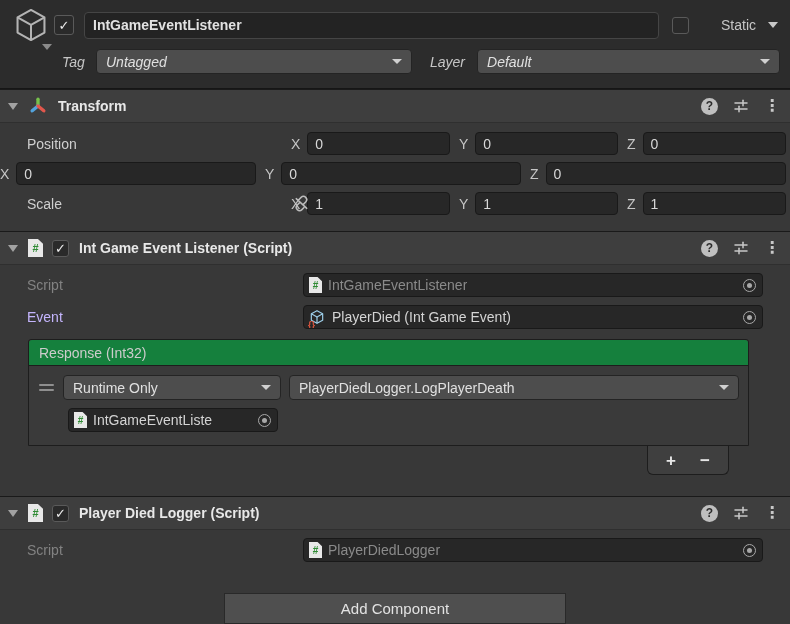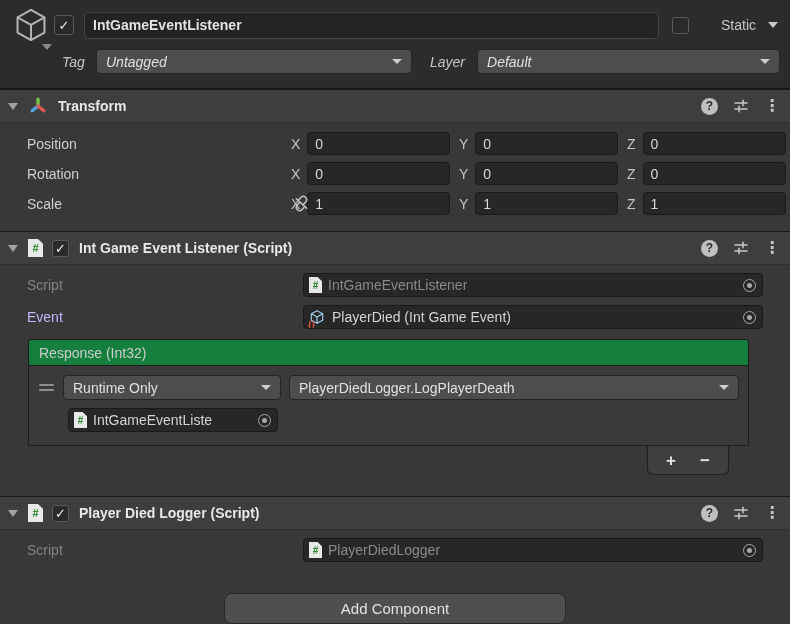--- a/index.html
+++ b/index.html
@@ -96,21 +96,21 @@
   .ue-row2 { margin:8px 0 0 30px; display:flex; }
   .ue-obj { width:210px; flex:none; }
   .ue-footer { display:flex; justify-content:flex-end; margin-right:34px; }
   .ue-footer-tab { width:82px; height:29px; background:#3f3f3f; border:1px solid #1d1d1d; border-top:none;
     border-radius:0 0 6px 6px; display:flex; align-items:center; justify-content:center; gap:4px; }
   .ue-btn { width:30px; height:22px; background:transparent; border:none; color:#e6e6e6; font-size:17px;
     font-weight:bold; cursor:pointer; font-family:"Liberation Sans","DejaVu Sans",sans-serif; line-height:1; }
 
   
   .add-wrap { display:flex; justify-content:center; margin-top:17px; }
-  .add-btn { width:342px; height:31px; background:#4f4f4f; border:1px solid #292929; border-radius:8px;
+  .add-btn { width:342px; height:31px; background:#4f4f4f; border:1px solid #292929; border-radius:0;
     color:#e2e2e2; font-size:15px; cursor:pointer; font-family:"Liberation Sans","DejaVu Sans",sans-serif; }
   .spacer8 { height:8px; }
 </style>
 </head>
 <body>
 
 <div class="inspector">
 
   <section class="go-header">
     <div class="go-row1">
@@ -182,21 +182,20 @@
               <span class="axis-letter">Y</span>
             <input class="num-field" value="0" style="">
             </div>
           <div class="axis">
               <span class="axis-letter">Z</span>
             <input class="num-field" value="0" style="">
             </div>
         </div>
       </div>
       <div class="t-row">
-        <span class="row-label">Rotation</span>
         <div class="axes">
           <div class="axis">
               <span class="axis-letter">X</span>
             <input class="num-field" value="0" style="">
             </div>
           <div class="axis">
               <span class="axis-letter">Y</span>
             <input class="num-field" value="0" style="">
             </div>
           <div class="axis">

